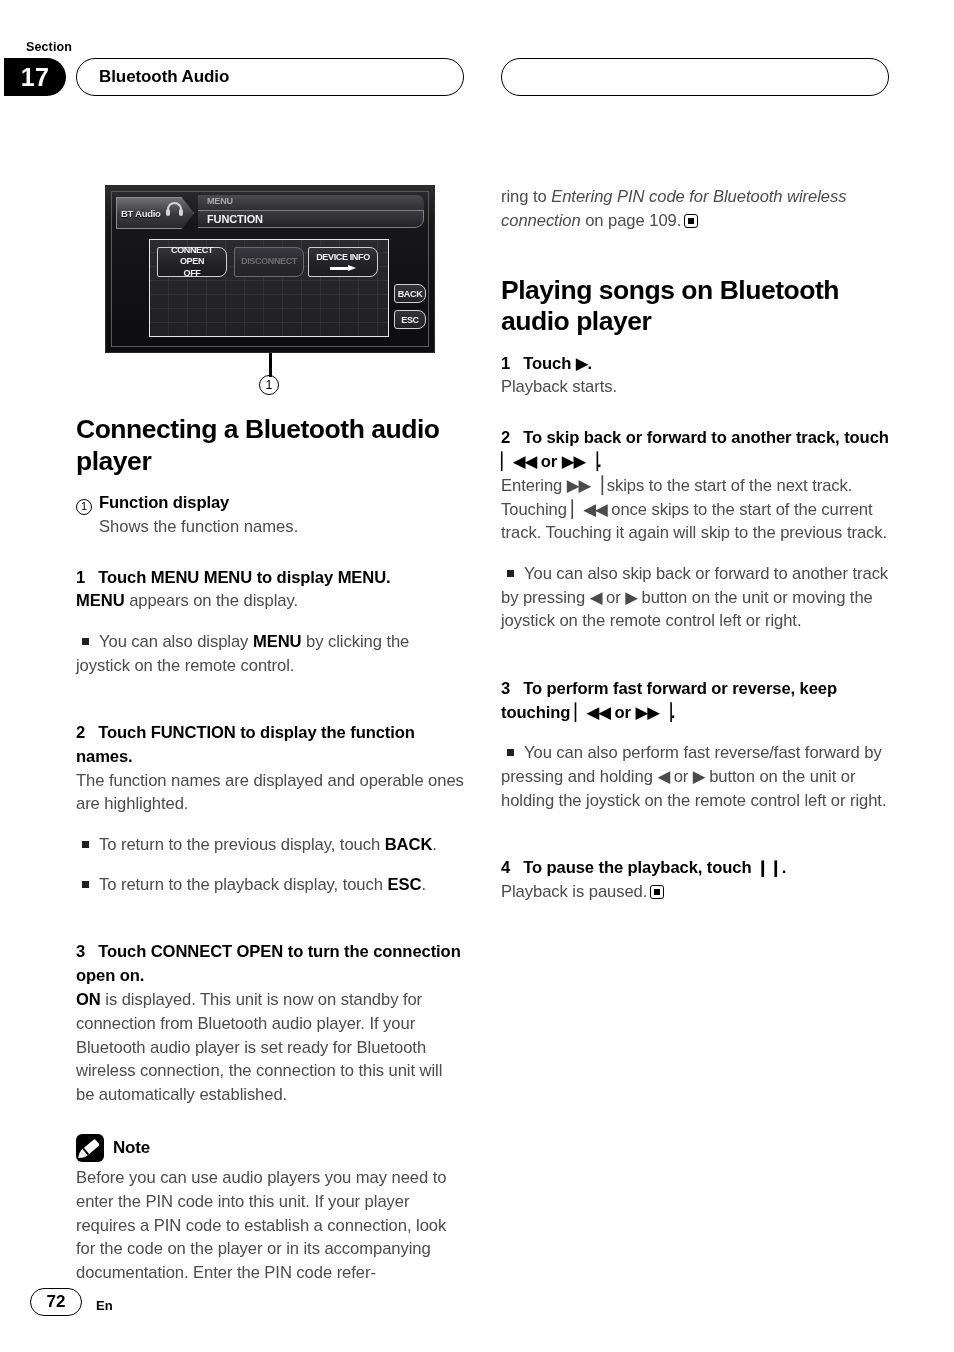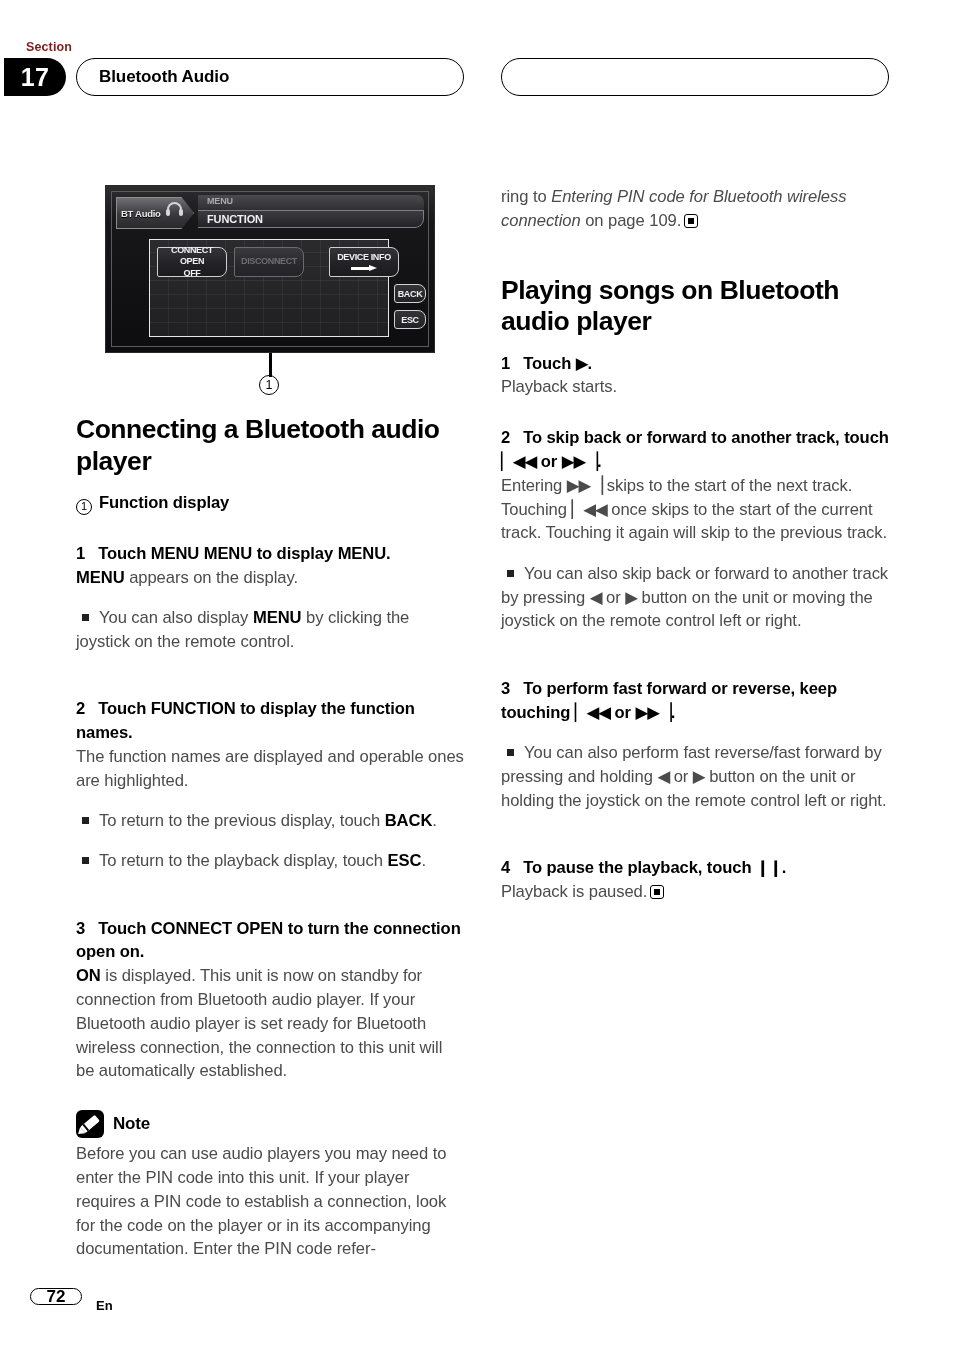--- a/index.html
+++ b/index.html
@@ -17,21 +17,21 @@
   }
 
   
   .section-label {
     position: absolute;
     left: 26px;
     top: 40px;
     font-size: 12.5px;
     font-weight: bold;
     letter-spacing: .01em;
-    color: #7f1d1d;
+    color: #000000;
   }
   .section-badge {
     position: absolute;
     left: 4px;
     top: 58px;
     width: 62px;
     height: 38px;
     background: #000;
     border-radius: 0 19px 19px 0;
     color: #fff;
@@ -241,21 +241,21 @@
     line-height: 1.25;
     text-align: center;
   }
   .dev-btn.b1 { left: 7px; }
   .dev-btn.b2 {
     left: 84px;
     border-color: #6a6a6f;
     color: #6d6d72;
     background: linear-gradient(180deg,#3a3a3e 0%,#2a2a2e 55%,#242428 100%);
   }
-  .dev-btn.b3 { left: 179px; }
+  .dev-btn.b3 { left: 158px; }
   .dev-btn .arrow {
     display: block;
     width: 26px;
     height: 7px;
     margin-top: 2px;
     position: relative;
   }
   .dev-btn .arrow::before {
     content: "";
     position: absolute;
@@ -476,21 +476,21 @@
 
   
   .glyph { font-family: "DejaVu Sans", sans-serif; letter-spacing: -.06em; }
 
   
   .footer-pill {
     position: absolute;
     left: 30px;
     top: 1288px;
     width: 52px;
-    height: 17px;
+    height: 28px;
     border: 1.6px solid #000;
     border-radius: 14px;
     box-sizing: border-box;
     display: flex;
     align-items: center;
     justify-content: center;
     font-size: 17px;
     font-weight: bold;
     color: #000;
   }
@@ -566,20 +566,21 @@
     </div>
   </div>
 
   <div class="gap-md"></div>
 
   <h2 class="sec-head">Connecting a Bluetooth audio player</h2>
 
   <div class="callout-item">
     <span class="circnum">1</span><span>Function display</span>
   </div>
+  <div class="callout-desc">Shows the function names.</div>
 
   <div class="gap-lg"></div>
   <div id="left-steps">
       <p class="step"><span class="num">1</span><span>Touch </span><span class="strong" style="font-weight: bold; color: rgb(0, 0, 0);">MENU MENU</span><span> to display </span><span class="strong" style="font-weight: bold; color: rgb(0, 0, 0);">MENU</span><span>.</span></p>
       <p class="body-text"><span class="strong" style="font-weight: bold; color: rgb(0, 0, 0);">MENU</span><span> appears on the display.</span></p>
       <p class="bullet-p"><span class="sq"></span><span>You can also display </span><span class="strong" style="font-weight: bold; color: rgb(0, 0, 0);">MENU</span><span> by clicking the joystick on the remote control.</span></p>
       <div class="gap-lg"></div>
       <p class="step"><span class="num">2</span><span>Touch </span><span class="strong" style="font-weight: bold; color: rgb(0, 0, 0);">FUNCTION</span><span> to display the function names.</span></p>
       <p class="body-text"><span>The function names are displayed and operable ones are highlighted.</span></p>
       <p class="bullet-p"><span class="sq"></span><span>To return to the previous display, touch </span><span class="strong" style="font-weight: bold; color: rgb(0, 0, 0);">BACK</span><span>.</span></p>

